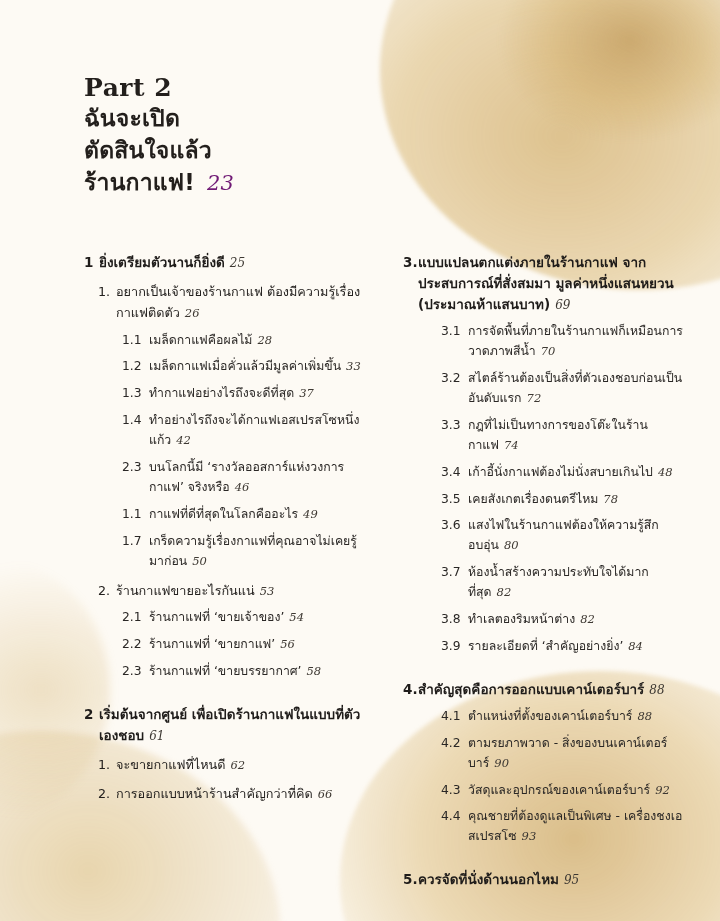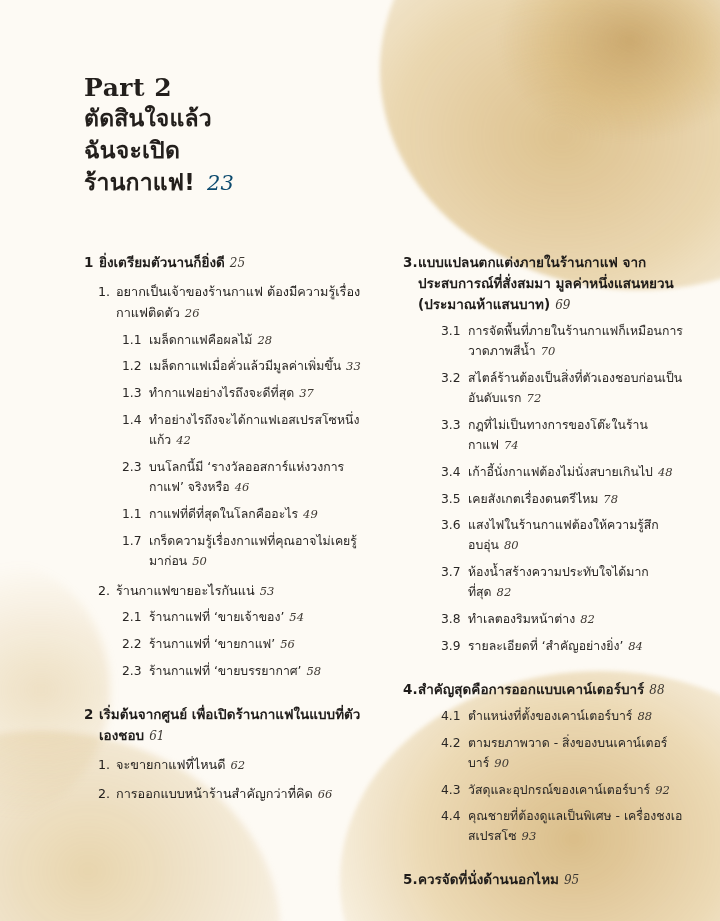--- a/index.html
+++ b/index.html
@@ -95,21 +95,21 @@
     color: #231f1c;
     line-height: 1.38;
     letter-spacing: 0.2px;
   }
   .part-title-line .page-no {
     font-family: "DejaVu Serif", "Liberation Serif", serif;
     font-style: italic;
     font-weight: normal;
     font-size: 21px;
     margin-left: 12px;
-    color: #0c4a6e;
+    color: #701a75;
   }
 
   
   .columns {
     display: flex;
     gap: 36px;
   }
   .col {
     width: 283px;
     flex: 0 0 auto;
@@ -179,22 +179,22 @@
 <div class="bg-blot blot-topright"></div>
 <div class="bg-blot blot-topright2"></div>
 <div class="bg-blot blot-bottomright"></div>
 <div class="bg-blot blot-bottomleft"></div>
 <div class="bg-blot blot-left-edge"></div>
 
 <div class="page">
 
   <div class="part-head">
     <div class="part-label">Part 2</div>
+    <div class="part-title-line">ฉันจะเปิด</div>
     <div class="part-title-line">ตัดสินใจแล้ว</div>
-    <div class="part-title-line">ฉันจะเปิด</div>
     <div class="part-title-line">
       <span>ร้านกาแฟ!</span><span class="page-no">23</span>
     </div>
   </div>
 
   <div class="columns">
     <div class="col" id="col-left">
         <div class="lvl1">
           <span class="num">1</span>
           <span class="txt">ยิ่งเตรียมตัวนานก็ยิ่งดี<span class="pg">25</span></span>

